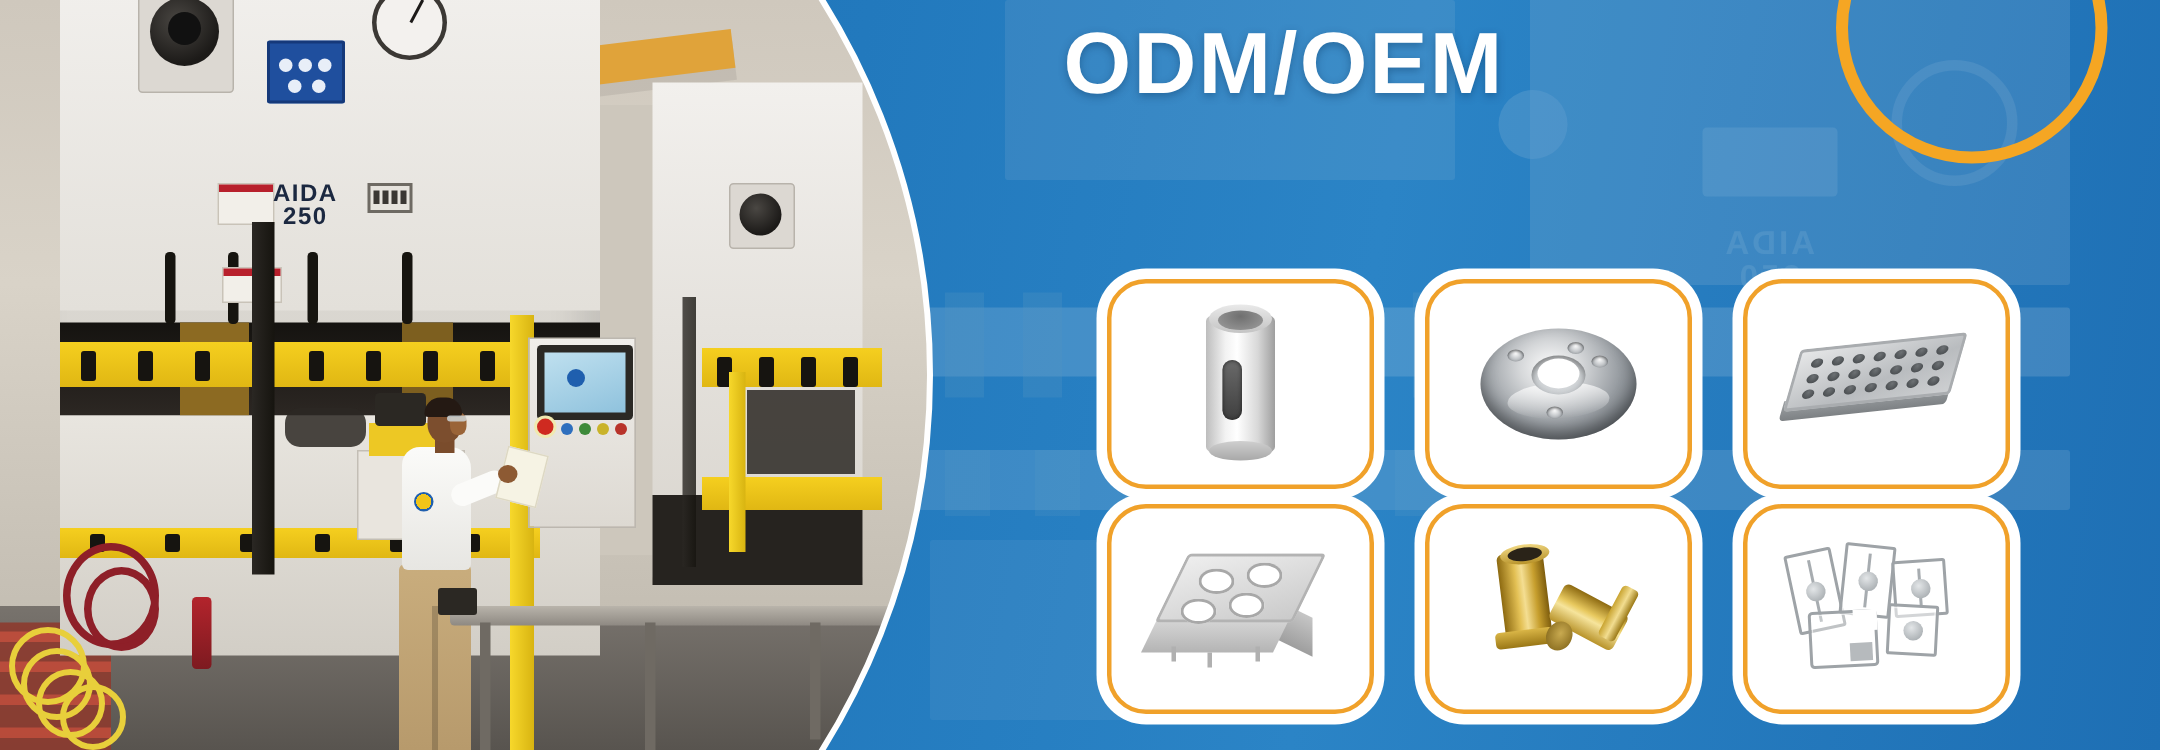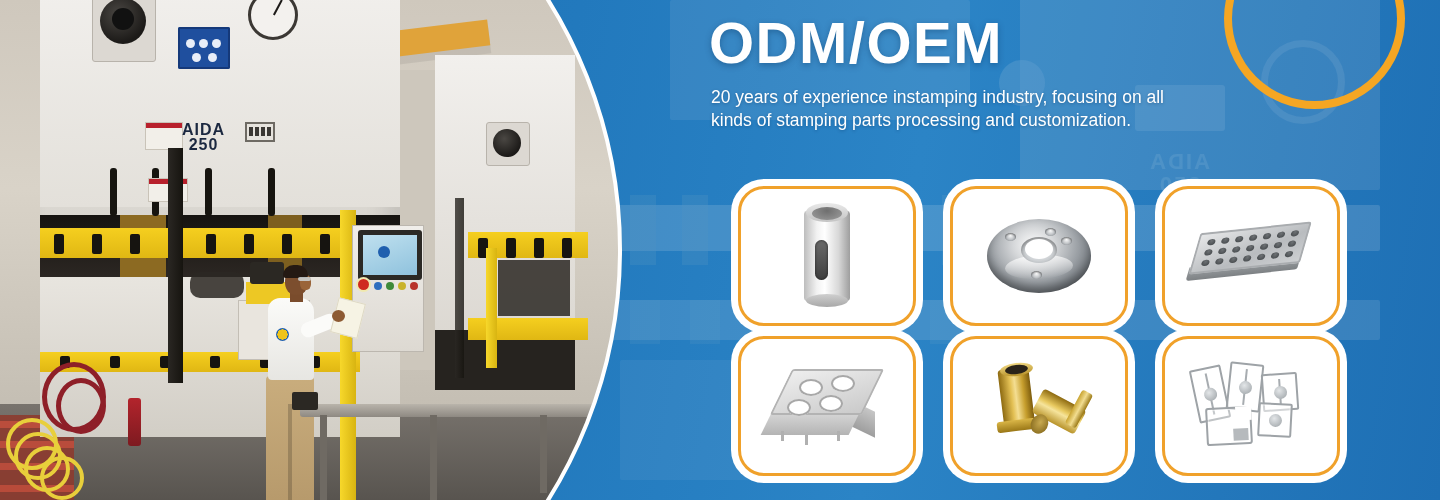--- a/index.html
+++ b/index.html
@@ -437,21 +437,20 @@
     </div>
   </div>
 
   <div class="arc-stroke">
     <svg width="700" height="500" viewBox="0 0 700 500">
       <circle cx="150" cy="250" r="470" fill="none" stroke="#ffffff" stroke-width="4"></circle>
     </svg>
   </div>
 
   <div class="headline">ODM/OEM</div>
-  <div class="subtext">20 years of experience instamping industry, focusing on all kinds of stamping parts processing and customization.</div>
 
   <div class="grid">
 
     <div class="card">
       <div class="stage">
         <div class="p-sleeve">
           <span class="body"></span>
             <span class="btm"></span>
             <span class="rim"></span>
           <span class="bore"></span>

